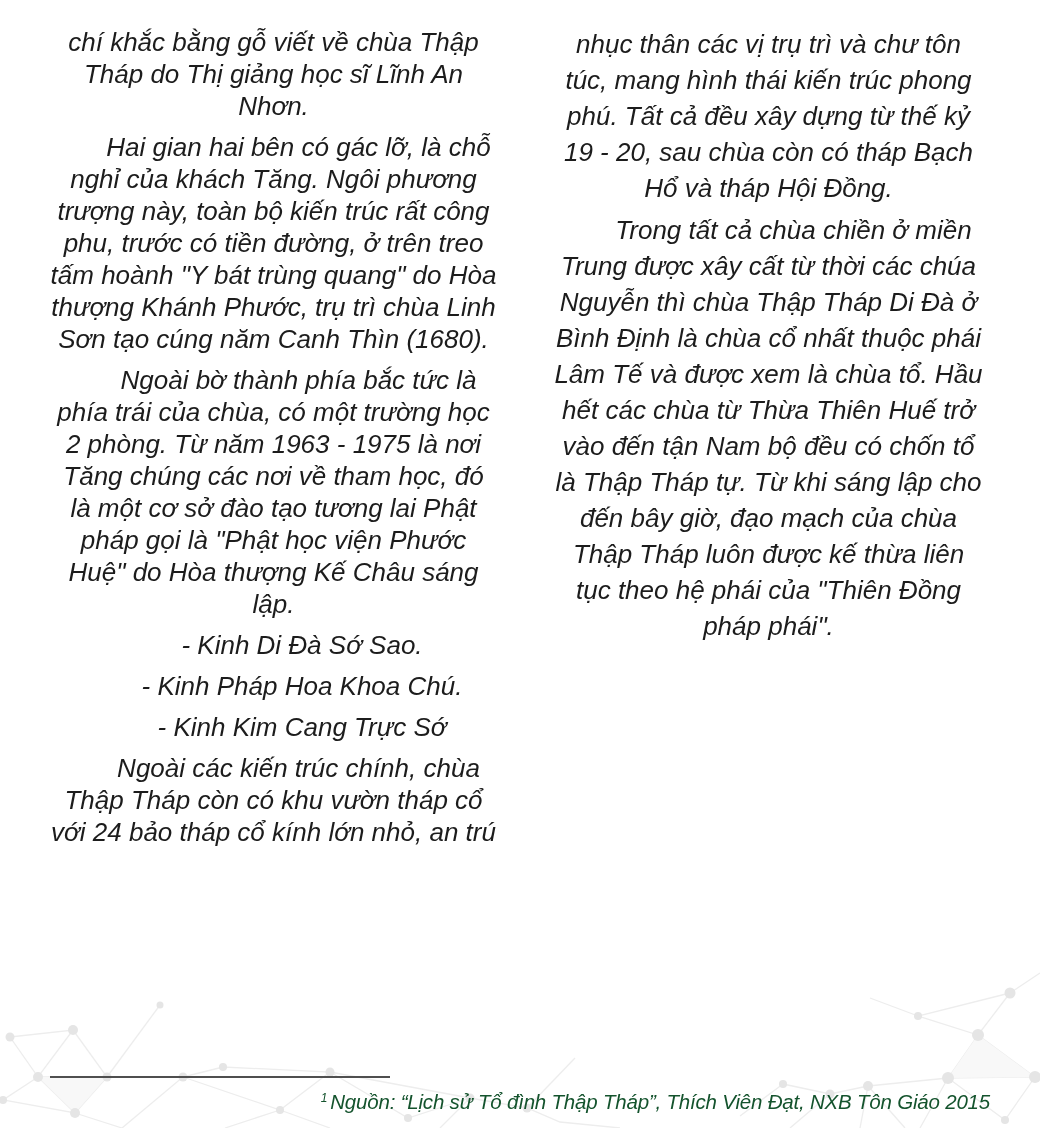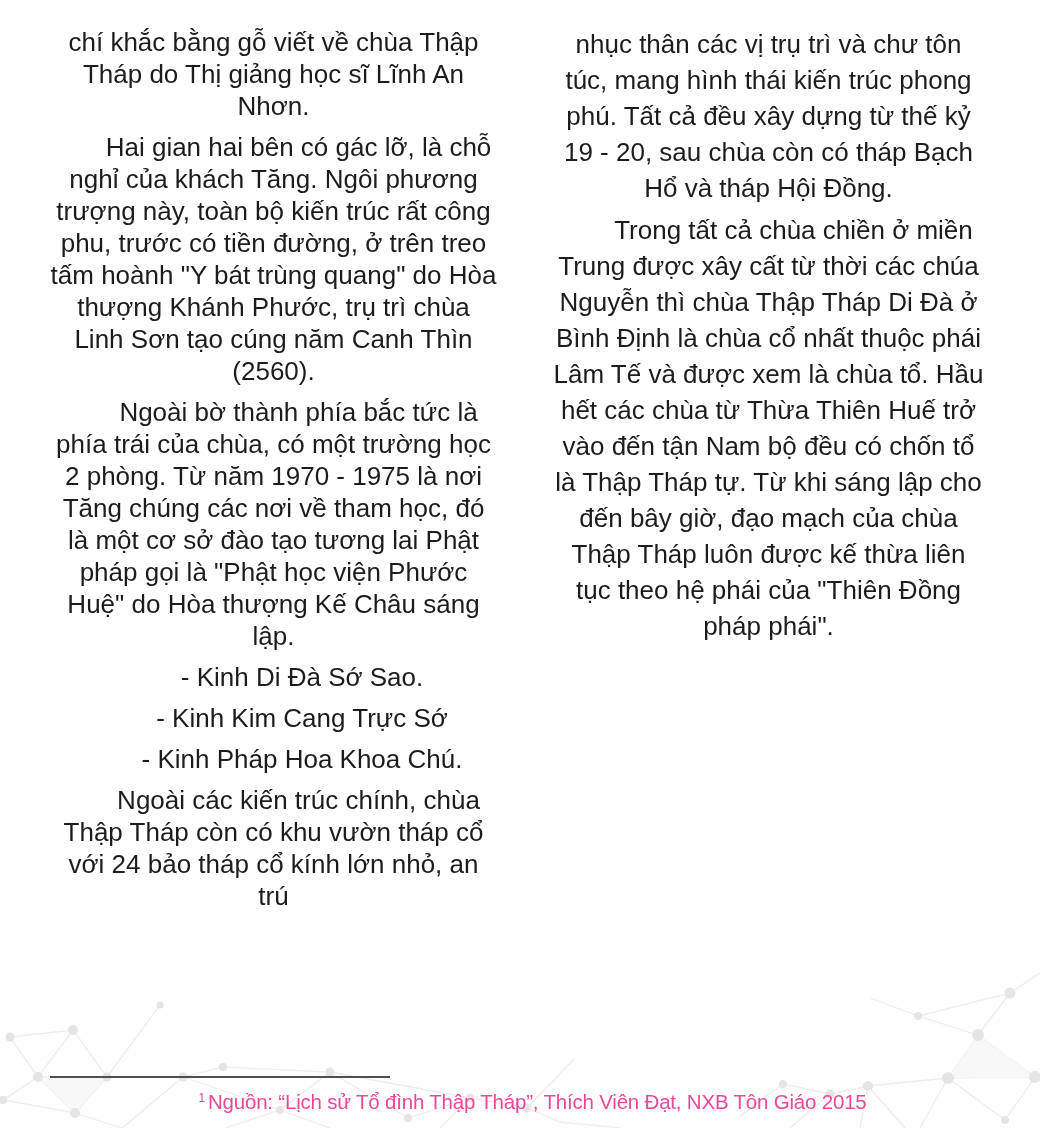--- a/index.html
+++ b/index.html
@@ -12,20 +12,21 @@
     height: 1128px;
     position: relative;
     overflow: hidden;
     font-family: "Liberation Sans", sans-serif;
     color: #1c1c1c;
   }
   .page {
     position: relative;
     width: 1040px;
     height: 1128px;
+    font-style: italic;
   }
   
   .decor {
     position: absolute;
     left: 0;
     bottom: 0;
     width: 1040px;
     height: 200px;
     z-index: 0;
     pointer-events: none;
@@ -82,22 +83,22 @@
   .footnote-rule {
     width: 340px;
     height: 2px;
     background: #4f4f4f;
     margin: 0 0 7px 0;
   }
   .footnote-line {
     font-size: 20.5px;
     line-height: 26px;
     letter-spacing: -0.2px;
-    color: #ec4899;
-    text-align: center;
+    color: #14532d;
+    text-align: right;
     margin-left: 25px;
   }
   .footnote-line sup {
     font-size: 12px;
     vertical-align: 7px;
     margin-right: 3px;
   }
 </style>
 </head>
 <body>
@@ -155,26 +156,26 @@
       <circle cx="830" cy="166" r="4.5"></circle>
       <circle cx="783" cy="156" r="4"></circle>
       <circle cx="1005" cy="192" r="4"></circle>
     </g>
   </svg>
 
   <div class="columns">
 
     <div class="col col-left">
       <p>chí khắc bằng gỗ viết về chùa Thập Tháp do Thị giảng học sĩ Lĩnh An Nhơn.</p>
-      <p class="indent">Hai gian hai bên có gác lỡ, là chỗ nghỉ của khách Tăng. Ngôi phương trượng này, toàn bộ kiến trúc rất công phu, trước có tiền đường, ở trên treo tấm hoành "Y bát trùng quang" do Hòa thượng Khánh Phước, trụ trì chùa Linh Sơn tạo cúng năm Canh Thìn (2560).</p>
-      <p class="indent">Ngoài bờ thành phía bắc tức là phía trái của chùa, có một trường học 2 phòng. Từ năm 1970 - 1975 là nơi Tăng chúng các nơi về tham học, đó là một cơ sở đào tạo tương lai Phật pháp gọi là "Phật học viện Phước Huệ" do Hòa thượng Kế Châu sáng lập.</p>
+      <p class="indent">Hai gian hai bên có gác lỡ, là chỗ nghỉ của khách Tăng. Ngôi phương trượng này, toàn bộ kiến trúc rất công phu, trước có tiền đường, ở trên treo tấm hoành "Y bát trùng quang" do Hòa thượng Khánh Phước, trụ trì chùa Linh Sơn tạo cúng năm Canh Thìn (1680).</p>
+      <p class="indent">Ngoài bờ thành phía bắc tức là phía trái của chùa, có một trường học 2 phòng. Từ năm 1963 - 1975 là nơi Tăng chúng các nơi về tham học, đó là một cơ sở đào tạo tương lai Phật pháp gọi là "Phật học viện Phước Huệ" do Hòa thượng Kế Châu sáng lập.</p>
       <div>
         <p class="list-item">- Kinh Di Đà Sớ Sao.</p>
+        <p class="list-item">- Kinh Pháp Hoa Khoa Chú.</p>
         <p class="list-item">- Kinh Kim Cang Trực Sớ</p>
-        <p class="list-item">- Kinh Pháp Hoa Khoa Chú.</p>
       </div>
       <p class="indent">Ngoài các kiến trúc chính, chùa Thập Tháp còn có khu vườn tháp cổ với 24 bảo tháp cổ kính lớn nhỏ, an trú</p>
     </div>
 
     <div class="col col-right">
       <p>nhục thân các vị trụ trì và chư tôn túc, mang hình thái kiến trúc phong phú. Tất cả đều xây dựng từ thế kỷ 19 - 20, sau chùa còn có tháp Bạch Hổ và tháp Hội Đồng.</p>
       <p class="indent">Trong tất cả chùa chiền ở miền Trung được xây cất từ thời các chúa Nguyễn thì chùa Thập Tháp Di Đà ở Bình Định là chùa cổ nhất thuộc phái Lâm Tế và được xem là chùa tổ. Hầu hết các chùa từ Thừa Thiên Huế trở vào đến tận Nam bộ đều có chốn tổ là Thập Tháp tự. Từ khi sáng lập cho đến bây giờ, đạo mạch của chùa Thập Tháp luôn được kế thừa liên tục theo hệ phái của "Thiên Đồng pháp phái".</p>
     </div>
 
   </div>

